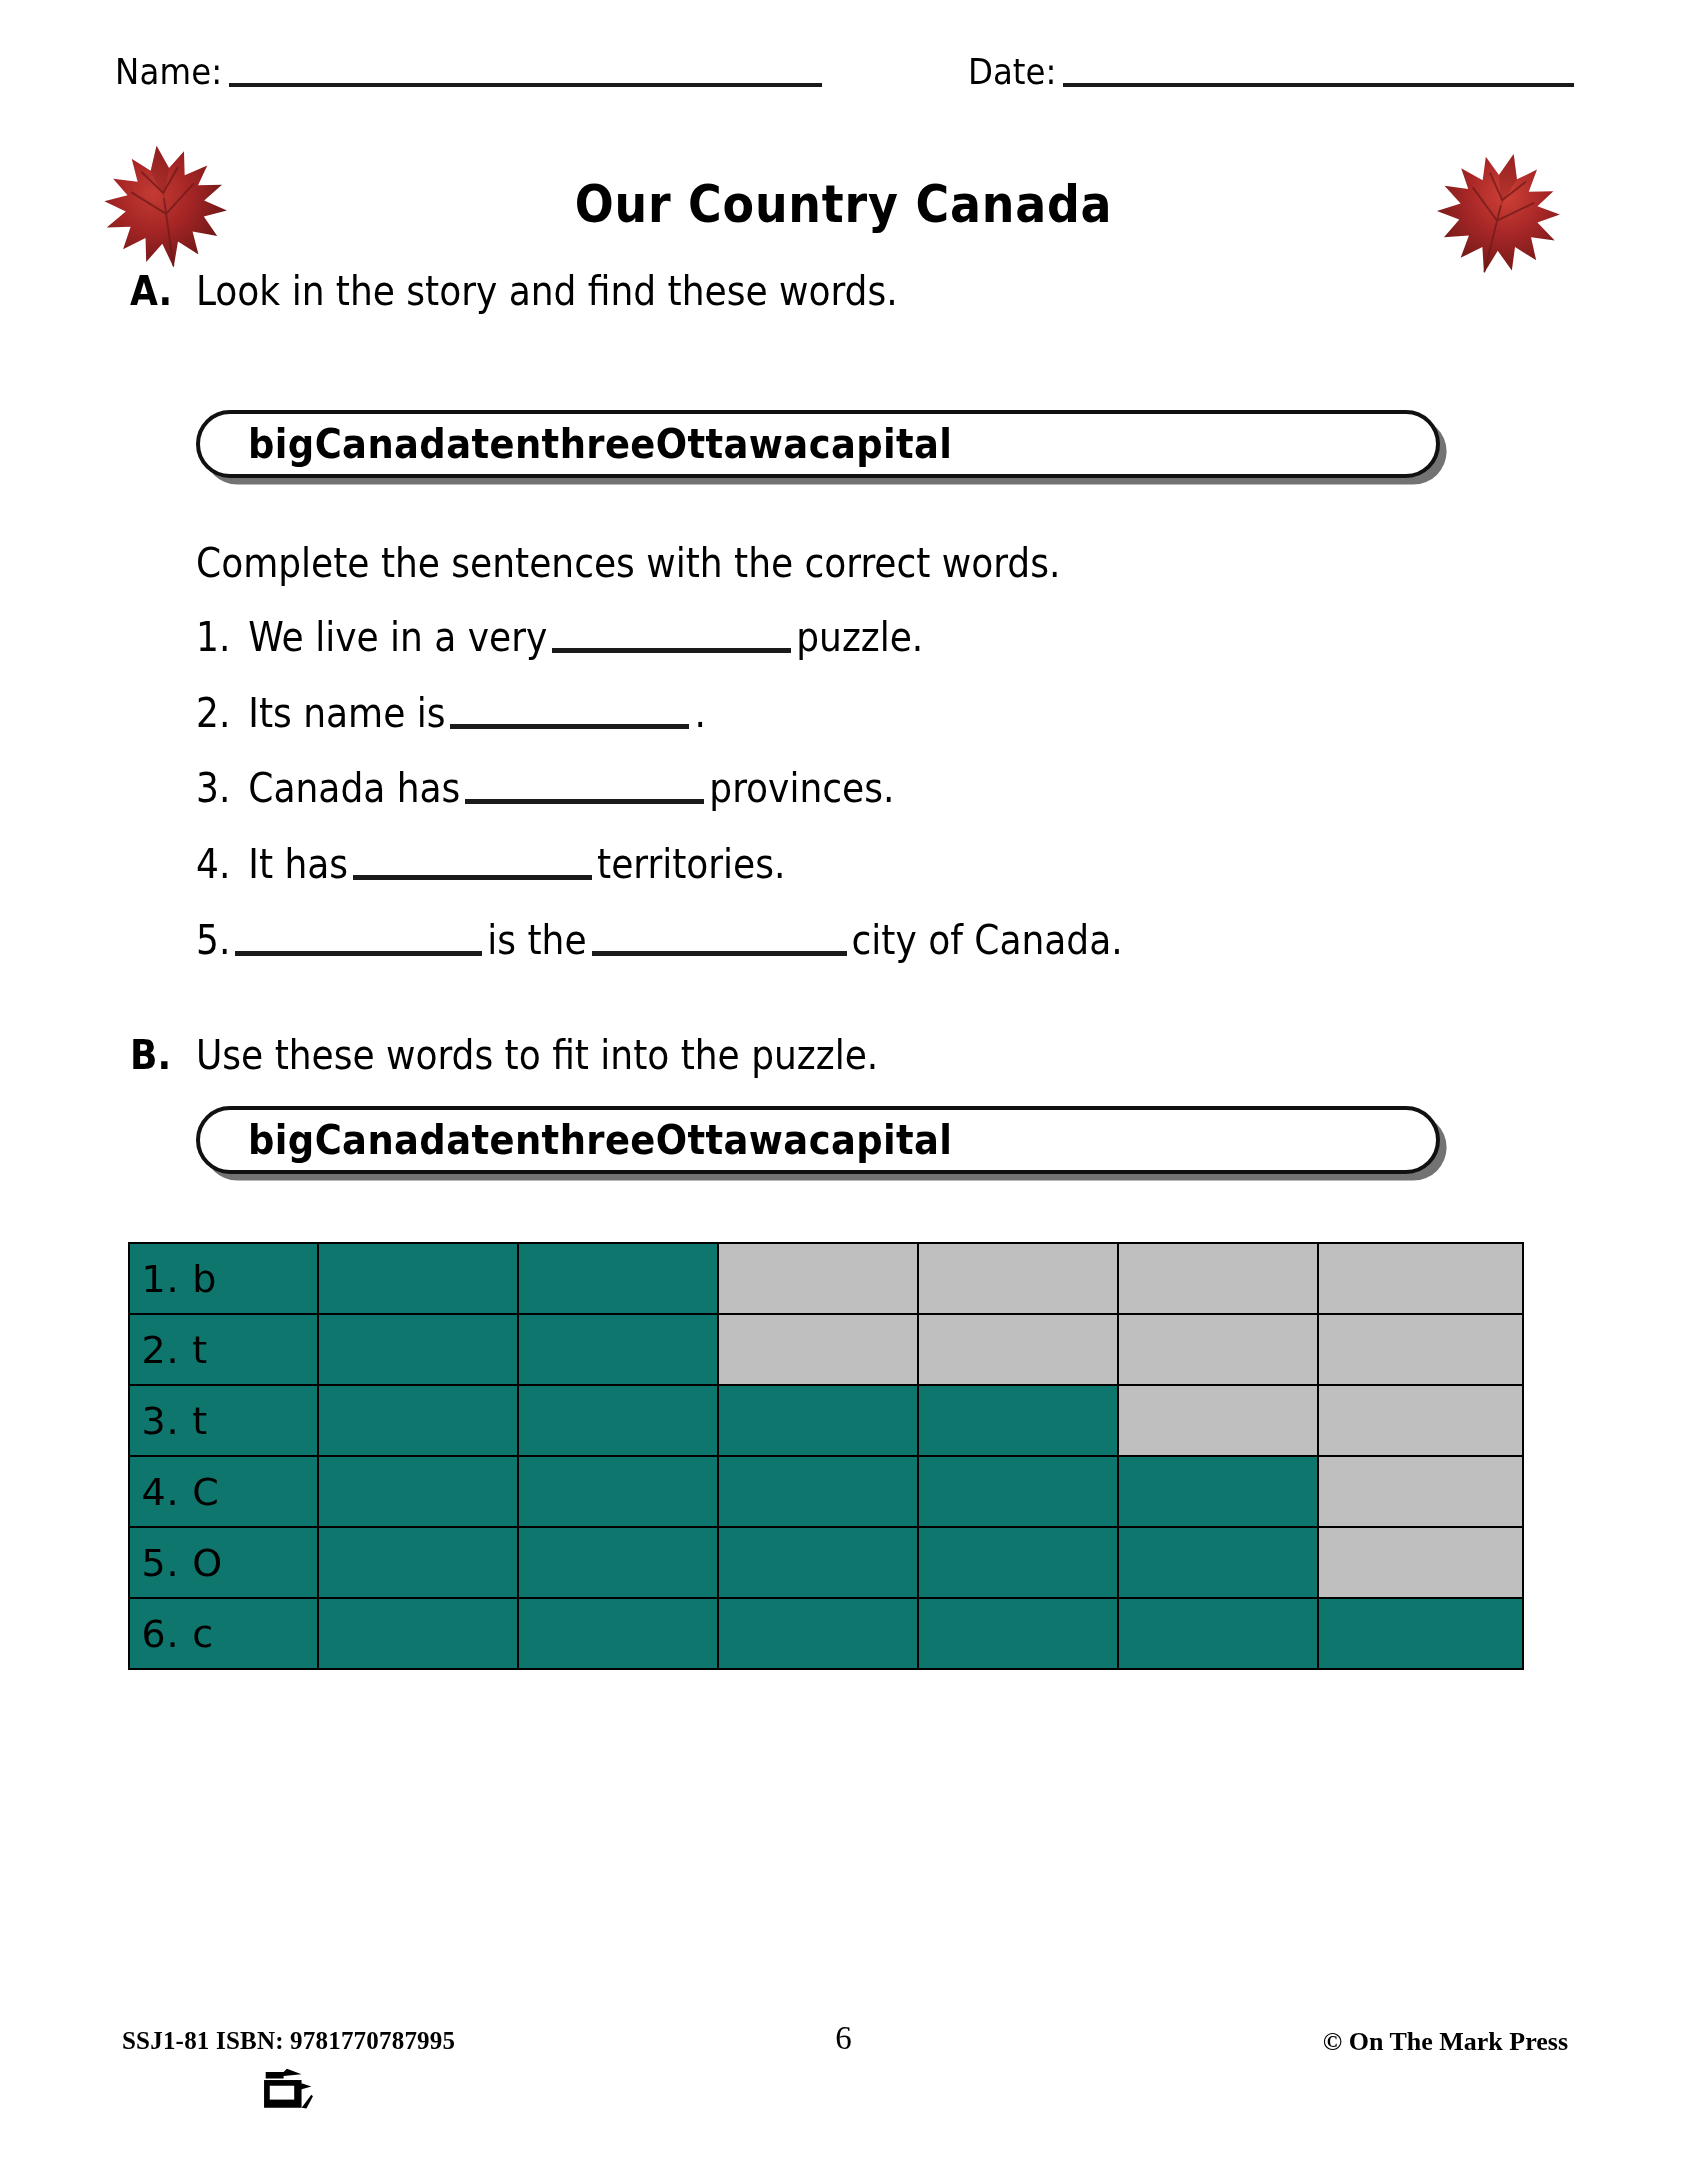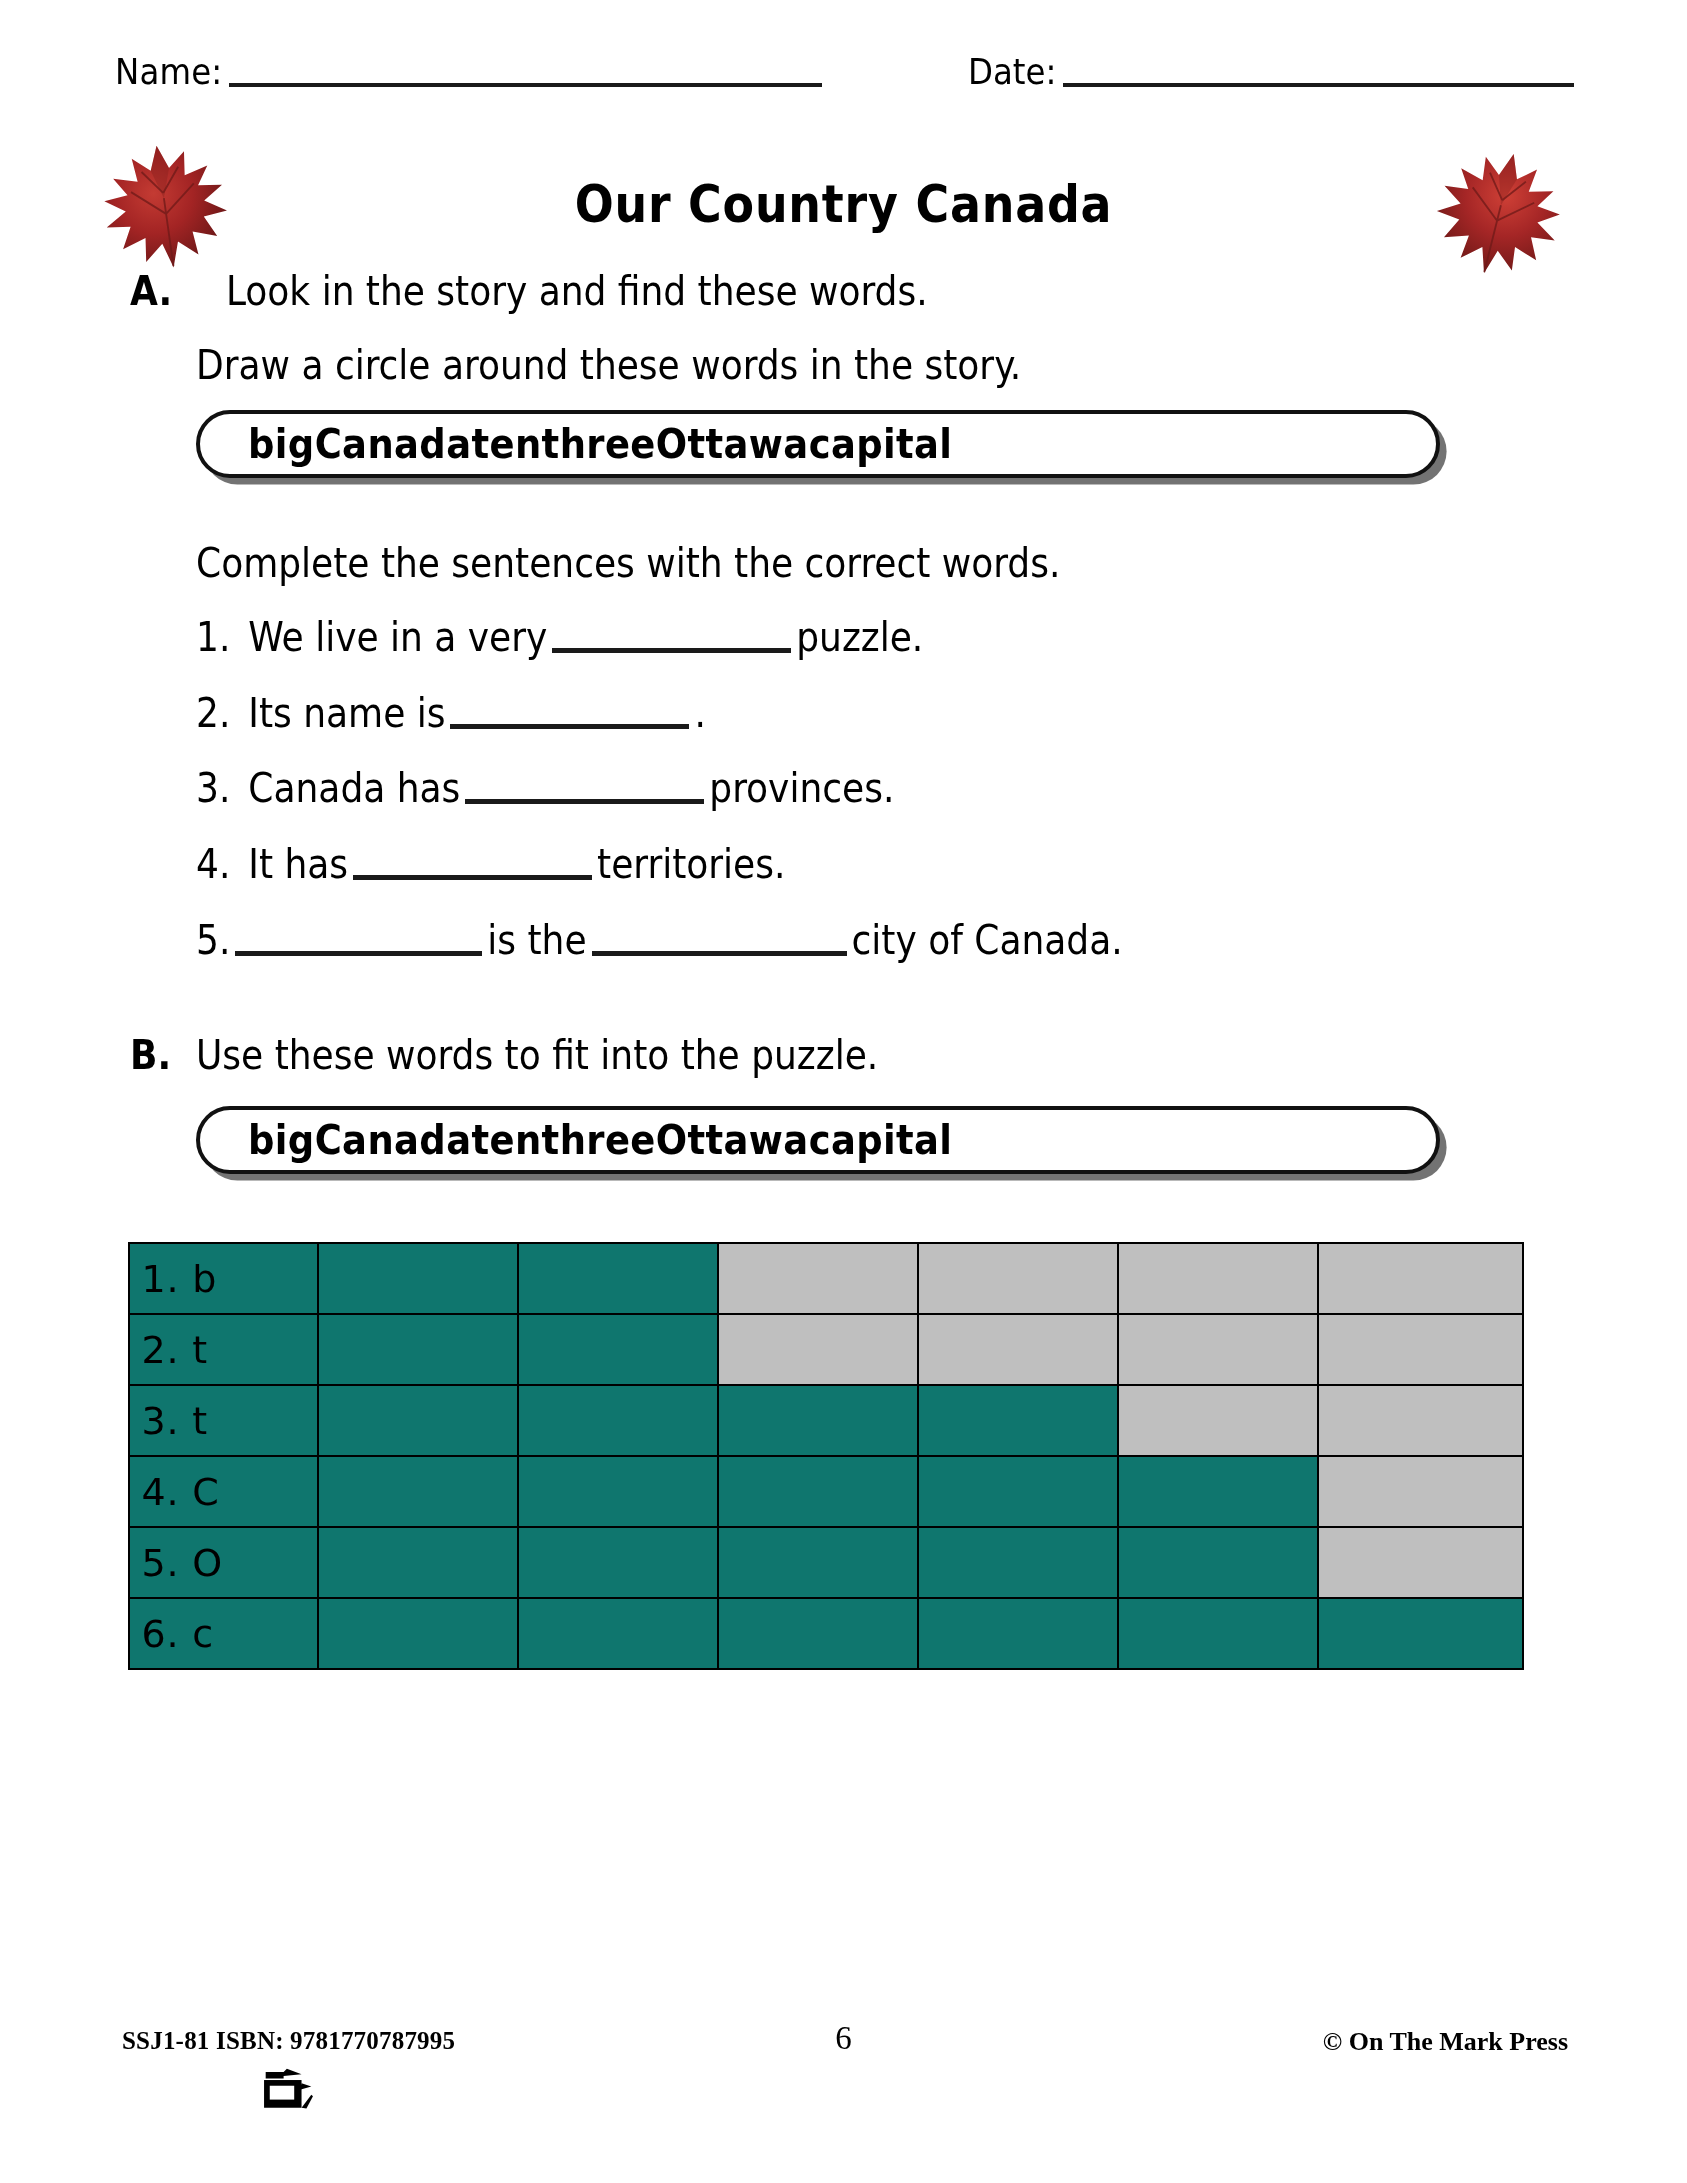--- a/index.html
+++ b/index.html
@@ -225,22 +225,21 @@
                L78 62 L86 78 L68 72 L70 90 L56 78 L50 97 L44 78 L30 90 L32 72 L14 78
                L22 62 L4 60 L20 50 L5 40 L23 38 L14 24 L32 29 L30 11 L43 22 Z"></path>
       <path fill="none" stroke="#6d1a18" stroke-width="1.4" opacity=".75" d="M50 96 L50 44 M50 56 L26 36 M50 56 L74 36 M50 40 L36 22 M50 40 L64 22"></path>
       <path fill="#7d1d1a" opacity=".35" d="M50 4 L57 22 L50 44 L43 22 Z"></path>
     </svg>
   </div>
 
   <div class="title hand">Our Country Canada</div>
 
   <div class="seclabel hand" style="left:130px; top:268px;">A.</div>
-  <div class="bodytext hand" style="left:196px; top:268px;margin-left:30px;">Look in the story and find these words.</div>
-  <div class="bodytext hand" style="left:196px; top:342px;">Draw a circle around these words in the story.</div>
+  <div class="bodytext hand" style="left:196px; top:268px;">Look in the story and find these words.</div>
 
   <div class="wordbank hand" style="left:196px; top:410px; width:1244px; height:68px;">
     <span class="w">big</span>
     <span class="w">Canada</span>
     <span class="w">ten</span>
     <span class="w">three</span>
     <span class="w">Ottawa</span>
     <span class="w">capital</span>
   </div>
 

